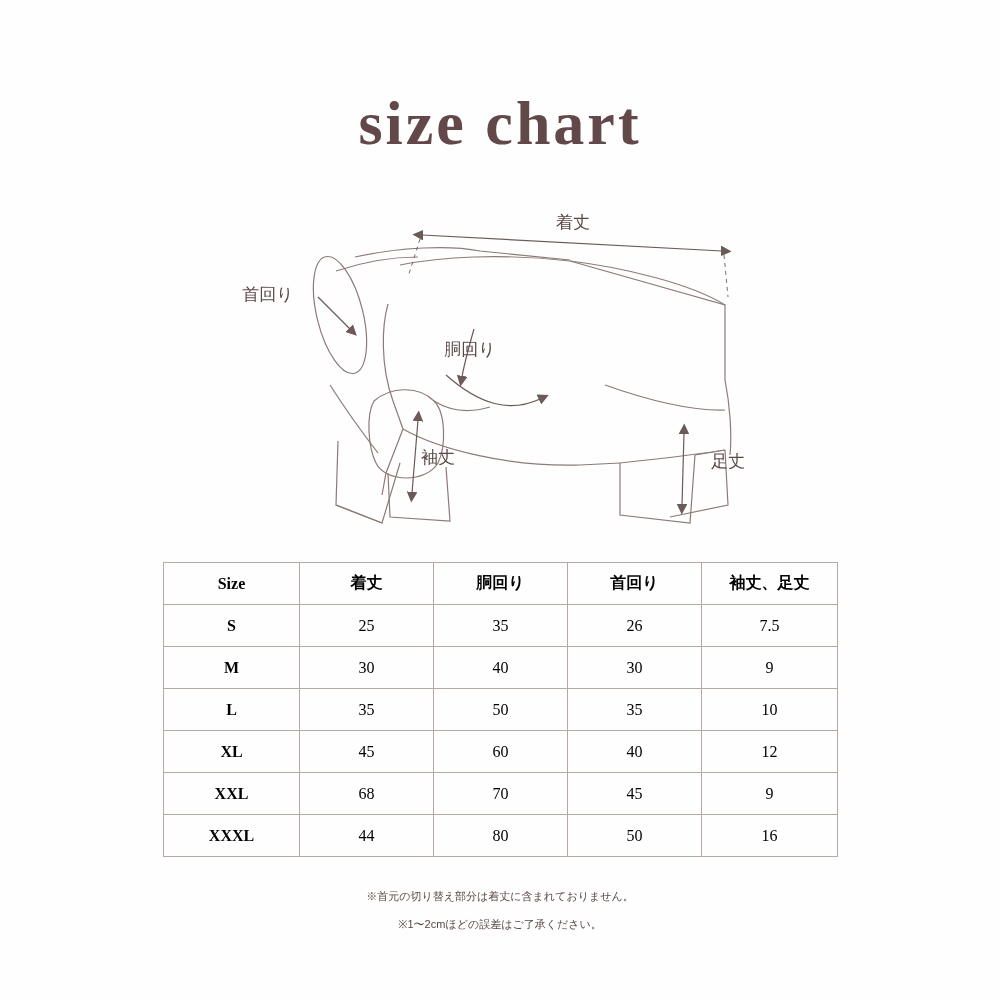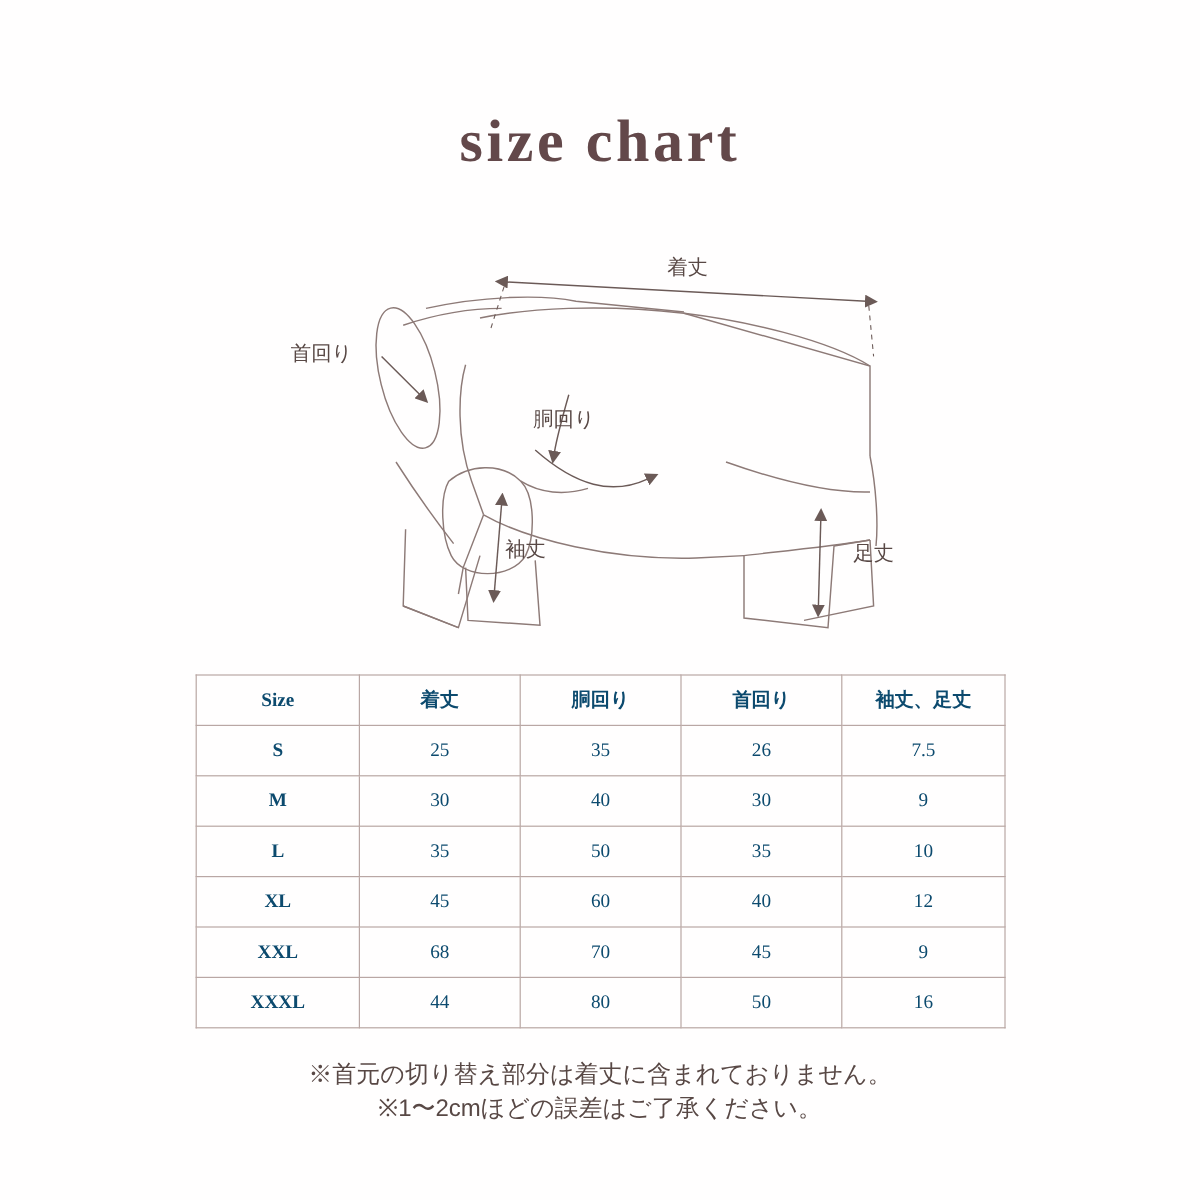--- a/index.html
+++ b/index.html
@@ -20,21 +20,21 @@
     inset: 0;
     background: #fffefe;
   }
   .title {
     position: absolute;
     top: 88px;
     left: 0;
     width: 1000px;
     text-align: center;
     font-family: "Liberation Serif", serif;
-    font-size: 50px;
+    font-size: 62px;
     letter-spacing: 3px;
     color: #63484a;
     font-weight: 700;
   }
   .diagram {
     position: absolute;
     top: 205px;
     left: 150px;
     width: 700px;
     height: 340px;
@@ -52,21 +52,21 @@
     width: 674px;
     table-layout: fixed;
   }
   table.size-table th,
   table.size-table td {
     border: 1px solid #b9a7a4;
     height: 39px;
     text-align: center;
     vertical-align: middle;
     font-size: 16px;
-    color: #0c4a6e;
+    color: #000000;
     font-family: "Liberation Serif", serif;
     font-weight: normal;
   }
   table.size-table th {
     font-weight: 700;
   }
   table.size-table th.jp, table.size-table td.jp {
     font-family: "Liberation Sans", sans-serif;
   }
   table.size-table thead th {
@@ -79,21 +79,21 @@
   table.size-table col.c4 { width: 136px; }
 
   .notes {
     position: absolute;
     top: 882px;
     left: 0;
     width: 1000px;
     text-align: center;
   }
   .notes div {
-    font-size: 20px;
+    font-size: 11px;
     line-height: 28px;
     color: #584845;
   }
   .lbl {
     font-family: "Liberation Sans", sans-serif;
     font-size: 17px;
     fill: #584845;
   }
 </style>
 </head>

